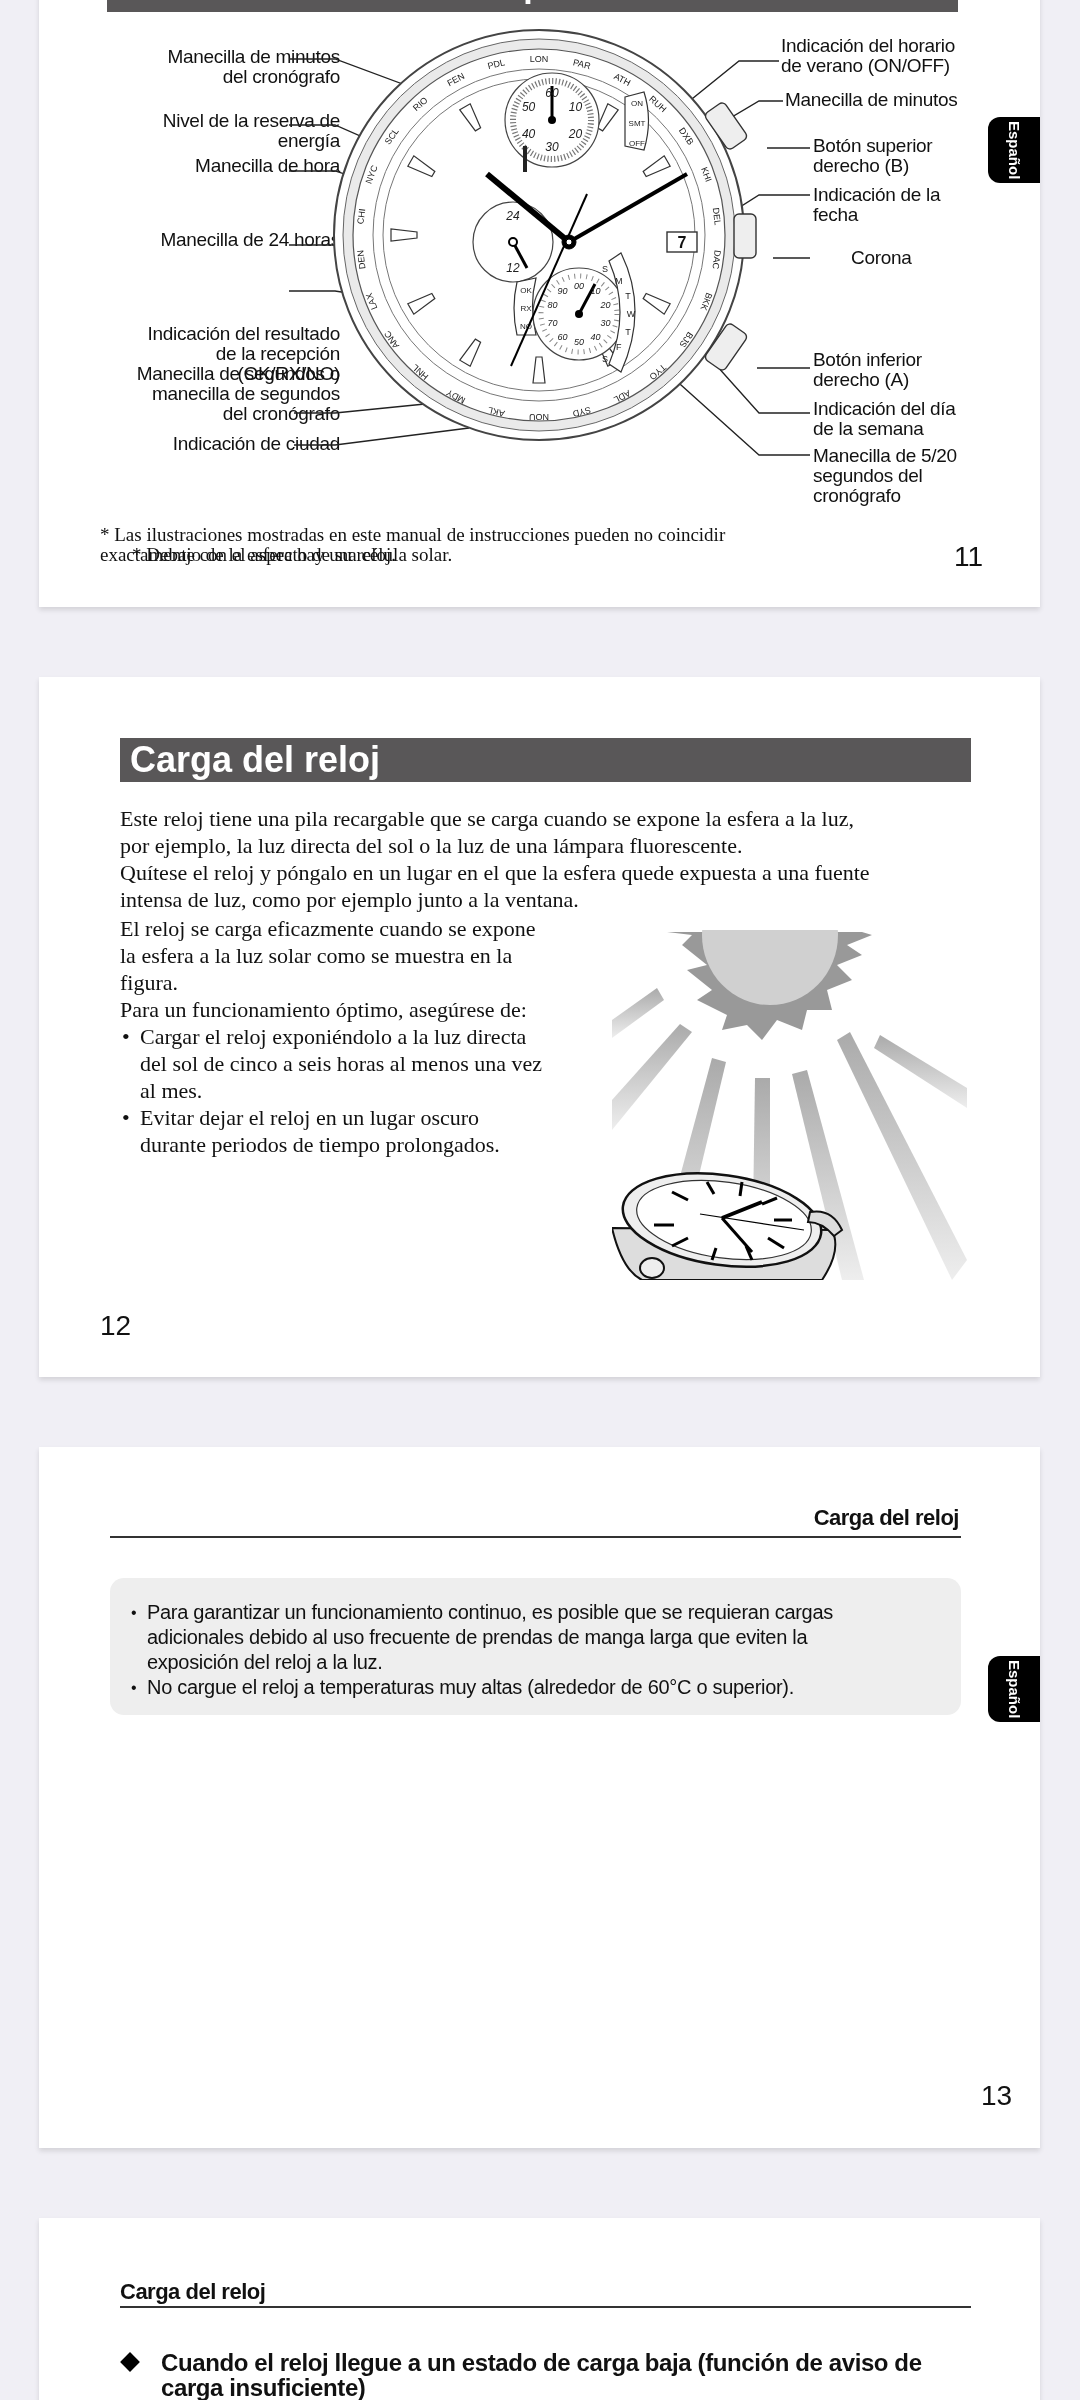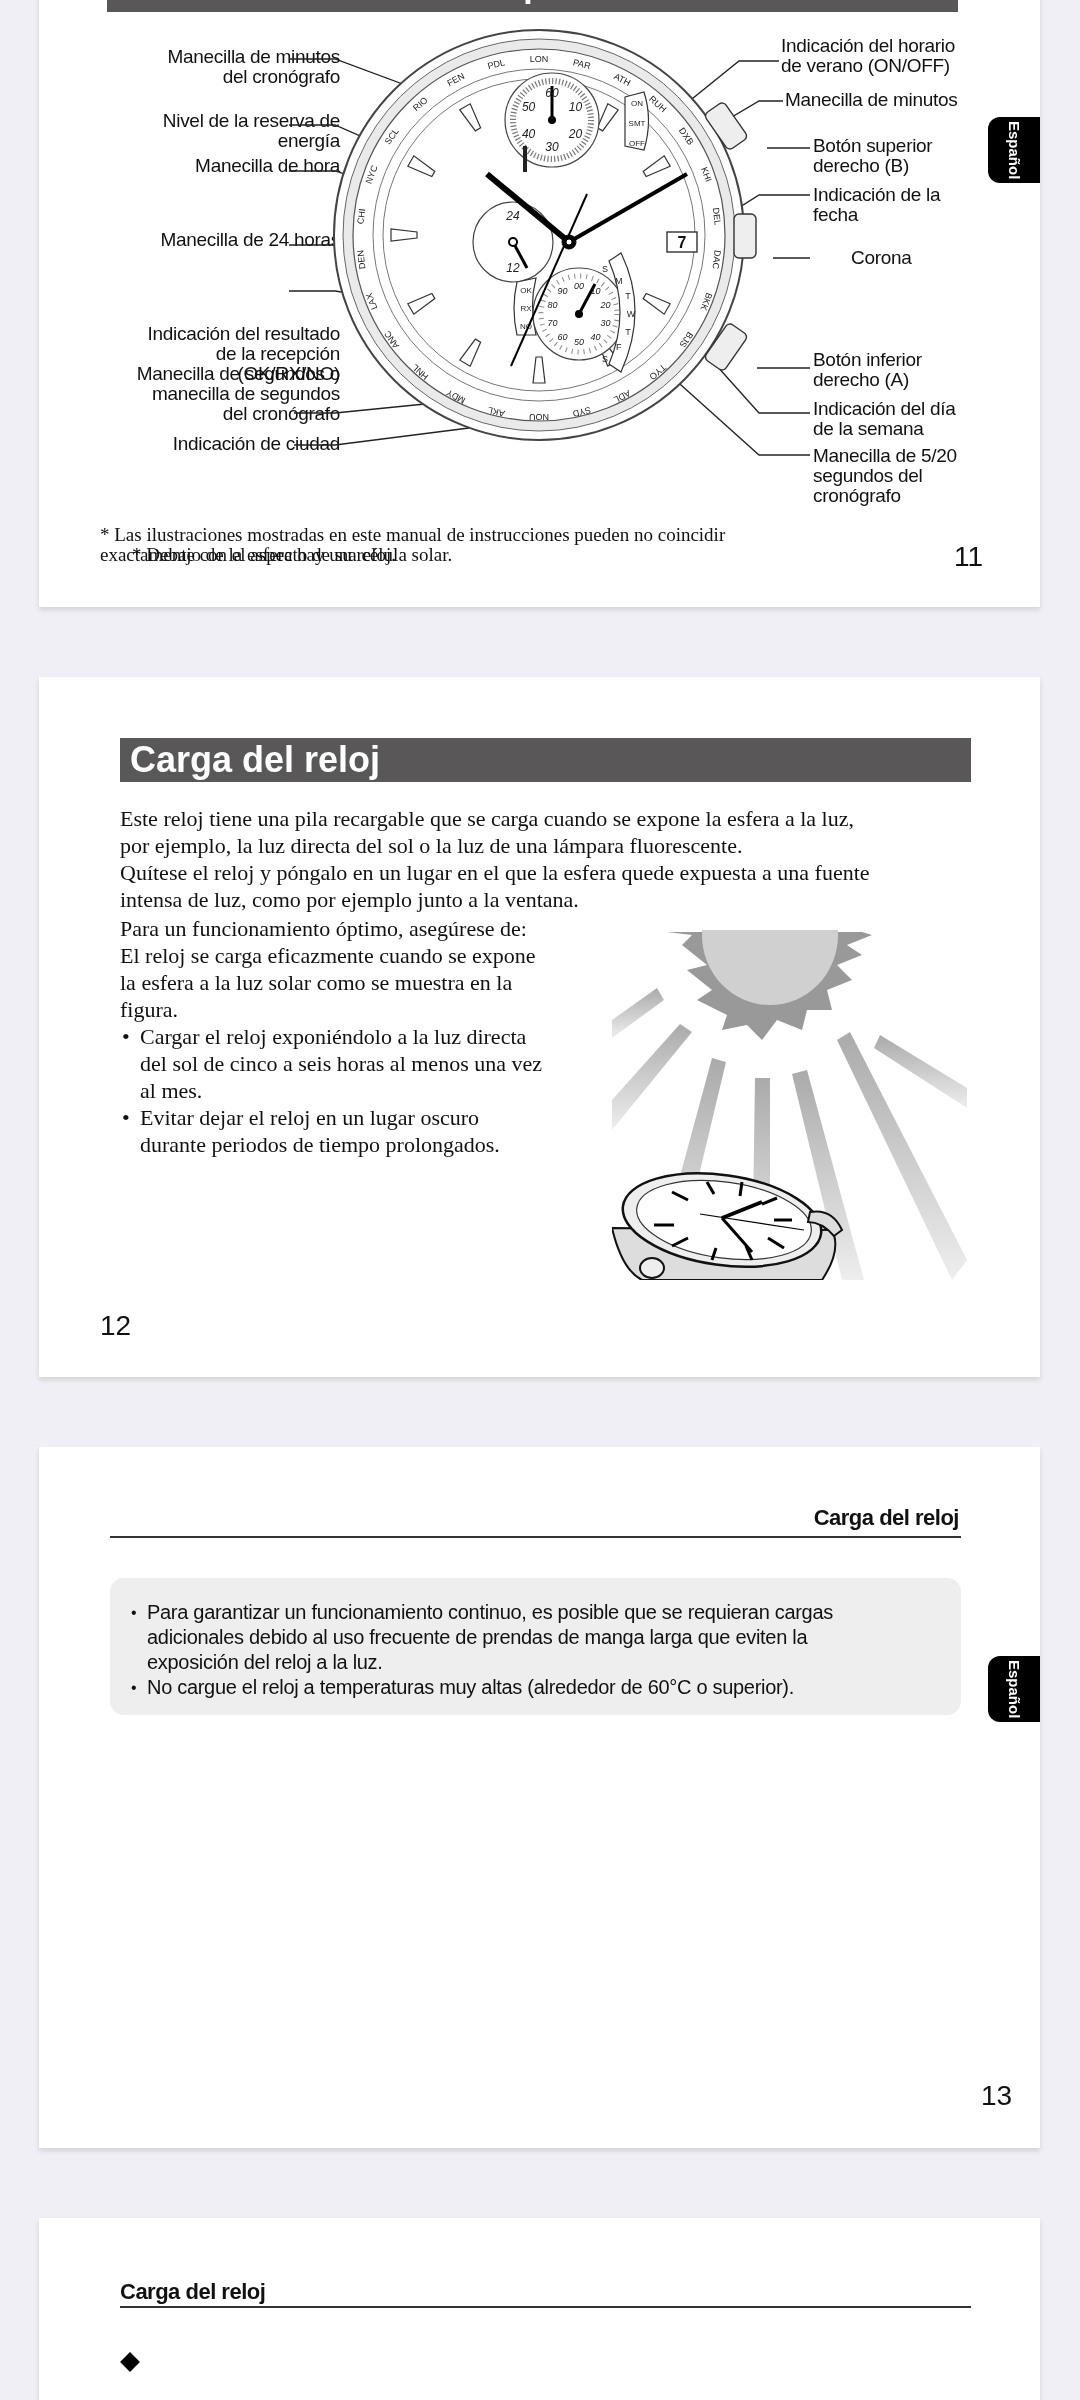--- a/index.html
+++ b/index.html
@@ -282,24 +282,24 @@
   <div class="section-bar">
     <span>Carga del reloj</span>
   </div>
   <div class="body-serif" style="left:81px; top:128px; width:880px;">
     <p style="white-space:pre-line;">Este reloj tiene una pila recargable que se carga cuando se expone la esfera a la luz,
 por ejemplo, la luz directa del sol o la luz de una lámpara fluorescente.</p>
     <p style="white-space:pre-line;">Quítese el reloj y póngalo en un lugar en el que la esfera quede expuesta a una fuente
 intensa de luz, como por ejemplo junto a la ventana.</p>
   </div>
   <div class="body-serif" style="left:81px; top:238px; width:480px;">
-    <p>Para un funcionamiento óptimo, asegúrese de:</p>
     <p style="white-space:pre-line;">El reloj se carga eficazmente cuando se expone
 la esfera a la luz solar como se muestra en la
 figura.</p>
+    <p>Para un funcionamiento óptimo, asegúrese de:</p>
     <ul>
       <li style="white-space:pre-line;">Cargar el reloj exponiéndolo a la luz directa
 del sol de cinco a seis horas al menos una vez
 al mes.</li>
       <li style="white-space:pre-line;">Evitar dejar el reloj en un lugar oscuro
 durante periodos de tiempo prolongados.</li>
     </ul>
   </div>
   <svg style="position:absolute; left:573px; top:253px;" width="355" height="350" viewBox="0 0 355 350">
     <defs>
@@ -360,13 +360,15 @@
   <div class="page-num" style="left:915px; top:633px;margin-left:27px;">13</div>
 </div>
 <div class="lang-tab" style="top:1656px;">
     <span>Español</span>
   </div>
 
 <div class="page" id="p4">
   <div class="running-head" style="left:81px; top:61px;">Carga del reloj</div>
   <div class="rule" style="left:81px; top:88px; width:851px;"></div>
   <div class="diamond" style="left:84px; top:137px;"></div>
+  <div class="subhead" style="left:122px; top:132px; width:820px; white-space:pre-line;">Cuando el reloj llegue a un estado de carga baja (función de aviso de
+carga insuficiente)</div>
 </div>
 
 </body></html>

